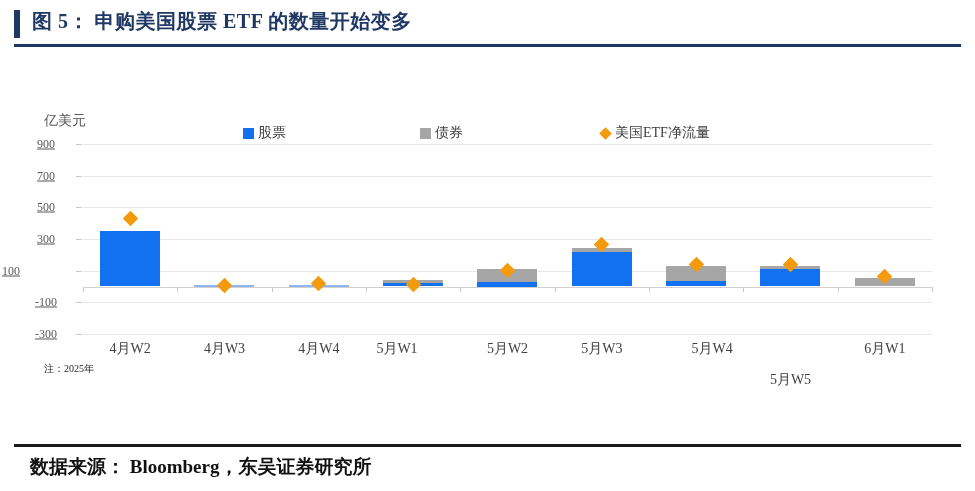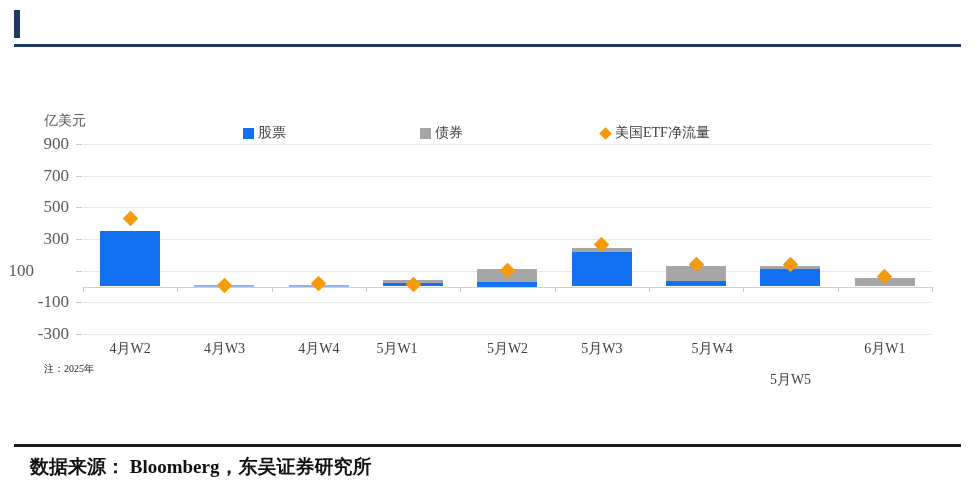--- a/index.html
+++ b/index.html
@@ -120,24 +120,25 @@
     position: absolute;
     left: 0;
     width: 849px;
     height: 1px;
     background: #d0d0d0;
   }
   .ytick-label {
     position: absolute;
     right: 0;
     width: 46px;
-    text-align: right;
-    font-size: 17px;
+    text-align: center;
+    font-size: 12px;
     color: #595959;
     transform: translateY(-50%);
+    text-decoration: underline;
   }
   .ytick-mark {
     position: absolute;
     width: 6px;
     height: 1px;
     background: #c8c8c8;
   }
 
   
   .bar-group {
@@ -209,20 +210,21 @@
     font-weight: bold;
     color: #111111;
     white-space: nowrap;
   }
 </style>
 </head>
 <body>
 
 <div id="title-bar">
   <div id="title-accent"></div>
+  <div id="title-text">图 5： 申购美国股票 ETF 的数量开始变多</div>
   <div id="title-rule"></div>
 </div>
 
 <div id="chart">
 
   <div id="unit-label">亿美元</div>
 
   <div id="legend">
     <div class="legend-item eq">
       <span class="lg-square" style="background:#1271f0"></span>

